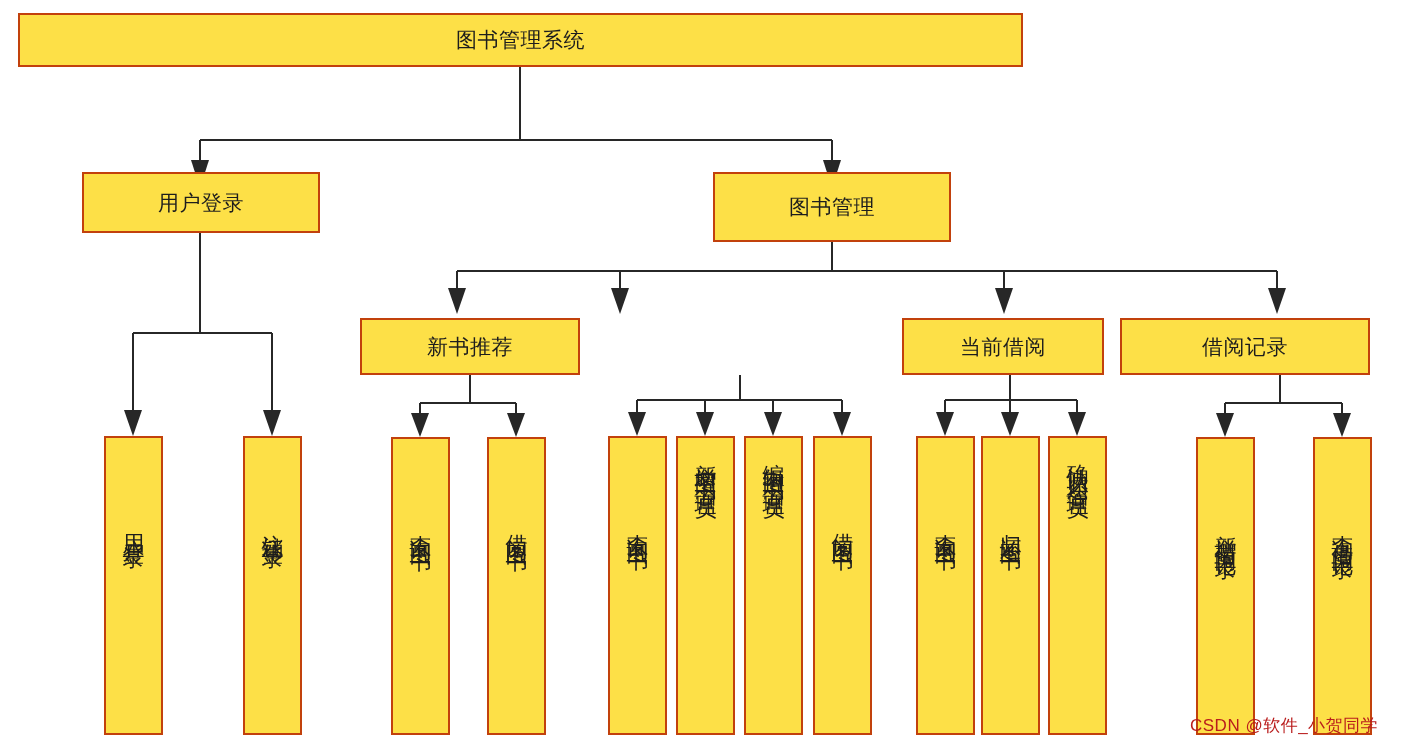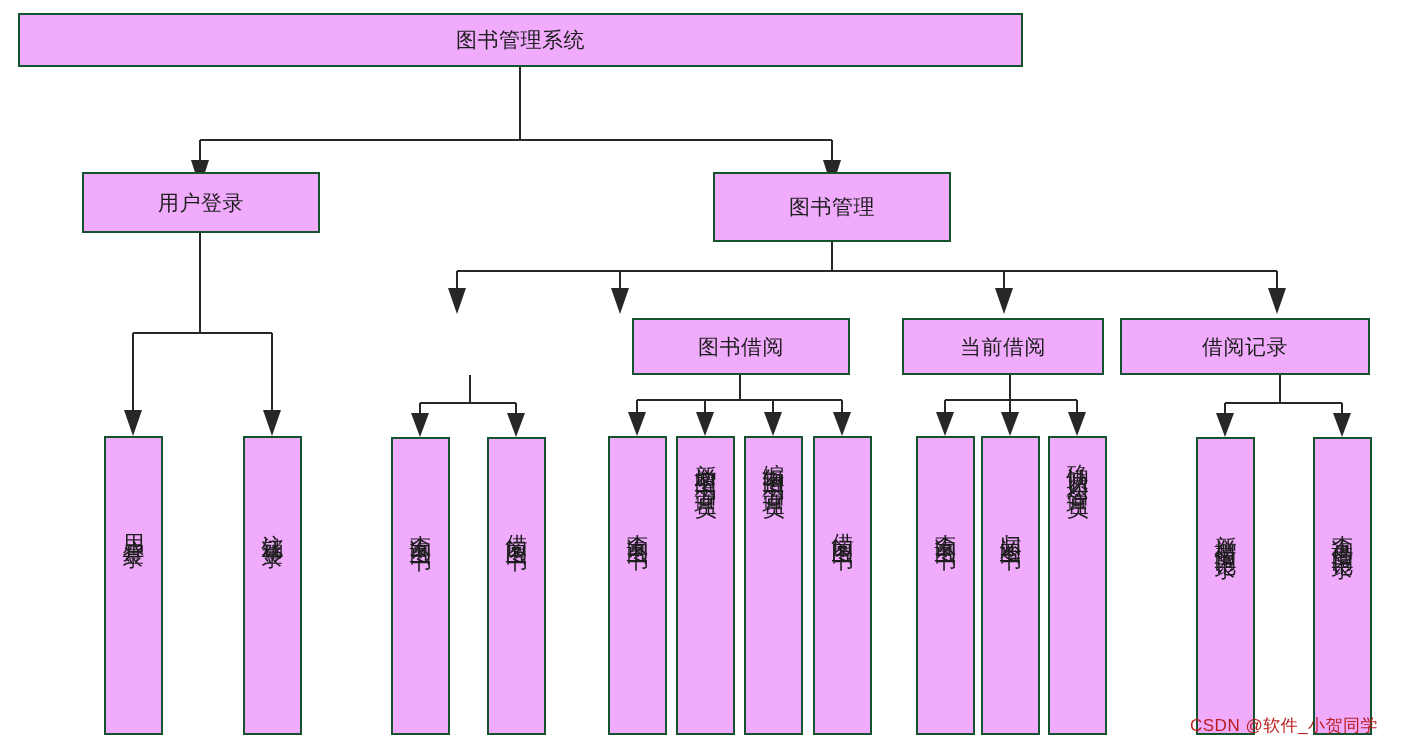--- a/index.html
+++ b/index.html
@@ -22,22 +22,22 @@
     position: absolute;
     left: 0;
     top: 0;
     width: 1405px;
     height: 747px;
     pointer-events: none;
   }
   .node {
     position: absolute;
     box-sizing: border-box;
-    background: #f0abfc;
-    border: 2px solid #14532d;
+    background: #fde047;
+    border: 2px solid #c2410c;
     display: flex;
     align-items: center;
     justify-content: center;
   }
   .node-label {
     font-size: 21px;
     line-height: 1.12;
     color: #1d1d1d;
     letter-spacing: 0.5px;
     white-space: nowrap;
@@ -151,22 +151,22 @@
     <span class="node-label">图书管理系统</span>
   </div>
 
   <div class="node" style="left:82px; top:172px; width:238px; height:61px;">
     <span class="node-label">用户登录</span>
   </div>
   <div class="node" style="left:713px; top:172px; width:238px; height:70px;">
     <span class="node-label">图书管理</span>
   </div>
 
-  <div class="node" style="left:632px; top:318px; width:218px; height:57px;">
-    <span class="node-label">图书借阅</span>
+  <div class="node" style="left:360px; top:318px; width:220px; height:57px;">
+    <span class="node-label">新书推荐</span>
   </div>
   <div class="node" style="left:902px; top:318px; width:202px; height:57px;">
     <span class="node-label">当前借阅</span>
   </div>
   <div class="node" style="left:1120px; top:318px; width:250px; height:57px;">
     <span class="node-label">借阅记录</span>
   </div>
 
   <div class="node vertical mid" style="left:104px; top:436px; width:59px; height:299px;">
     <span class="node-label">用户登录</span>

